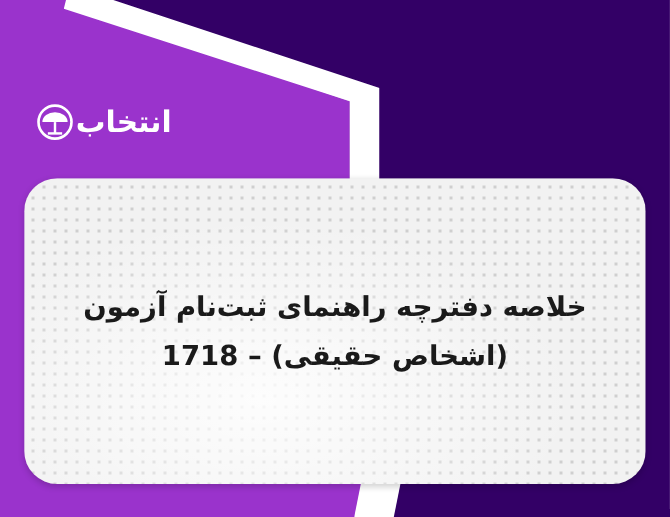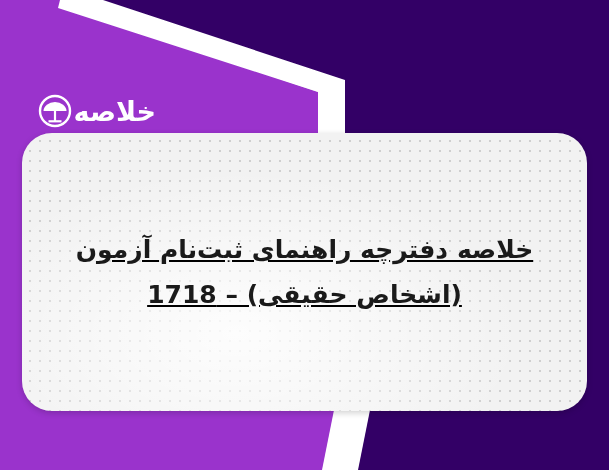--- a/index.html
+++ b/index.html
@@ -89,31 +89,30 @@
     width: 120px;
     height: 70px;
     background: #ffffff;
     clip-path: polygon(36px 0, 72px 0, 58px 70px, 22px 70px);
   }
 
   
   .card {
     position: absolute;
     left: 22px;
-    top: 133px;
+    top: 162px;
     width: 565px;
     height: 278px;
     border-radius: 30px;
     background-color: #f2f2f2;
     background-image: radial-gradient(#cfcfcf 1.4px, transparent 1.5px);
     background-size: 10px 10px;
     background-position: 3px 3px;
     box-shadow: 0 2px 6px rgba(0,0,0,0.18);
     overflow: hidden;
-    text-decoration: underline;
   }
   .card::after {
     
     content: "";
     position: absolute;
     inset: 0;
     background: radial-gradient(ellipse at 38% 72%, rgba(255,255,255,0.85) 0%, rgba(255,255,255,0.0) 58%);
     pointer-events: none;
   }
 
@@ -171,21 +170,21 @@
 
 <div class="poster">
 
   <div class="shape-light-purple"></div>
   <div class="shape-grey-band"></div>
   <div class="shape-white-band"></div>
   <div class="shape-bottom-left"></div>
   <div class="shape-bottom-sliver"></div>
 
   <div class="logo">
-    <span class="logo-wordmark">خلاصه</span>
+    <span class="logo-wordmark">انتخاب</span>
     <span class="logo-mark">
       <svg viewBox="0 0 34 34" width="34" height="34" aria-hidden="true">
         <circle cx="17" cy="17" r="15" fill="none" stroke="#ffffff" stroke-width="2.4"></circle>
         <path d="M5.5 17 A11.5 9 0 0 1 28.5 17 Z" fill="#ffffff"></path>
         <rect x="15.9" y="17" width="2.2" height="10.5" fill="#ffffff"></rect>
         <rect x="10.5" y="26.2" width="13" height="2.2" fill="#ffffff"></rect>
       </svg>
     </span>
   </div>
 

